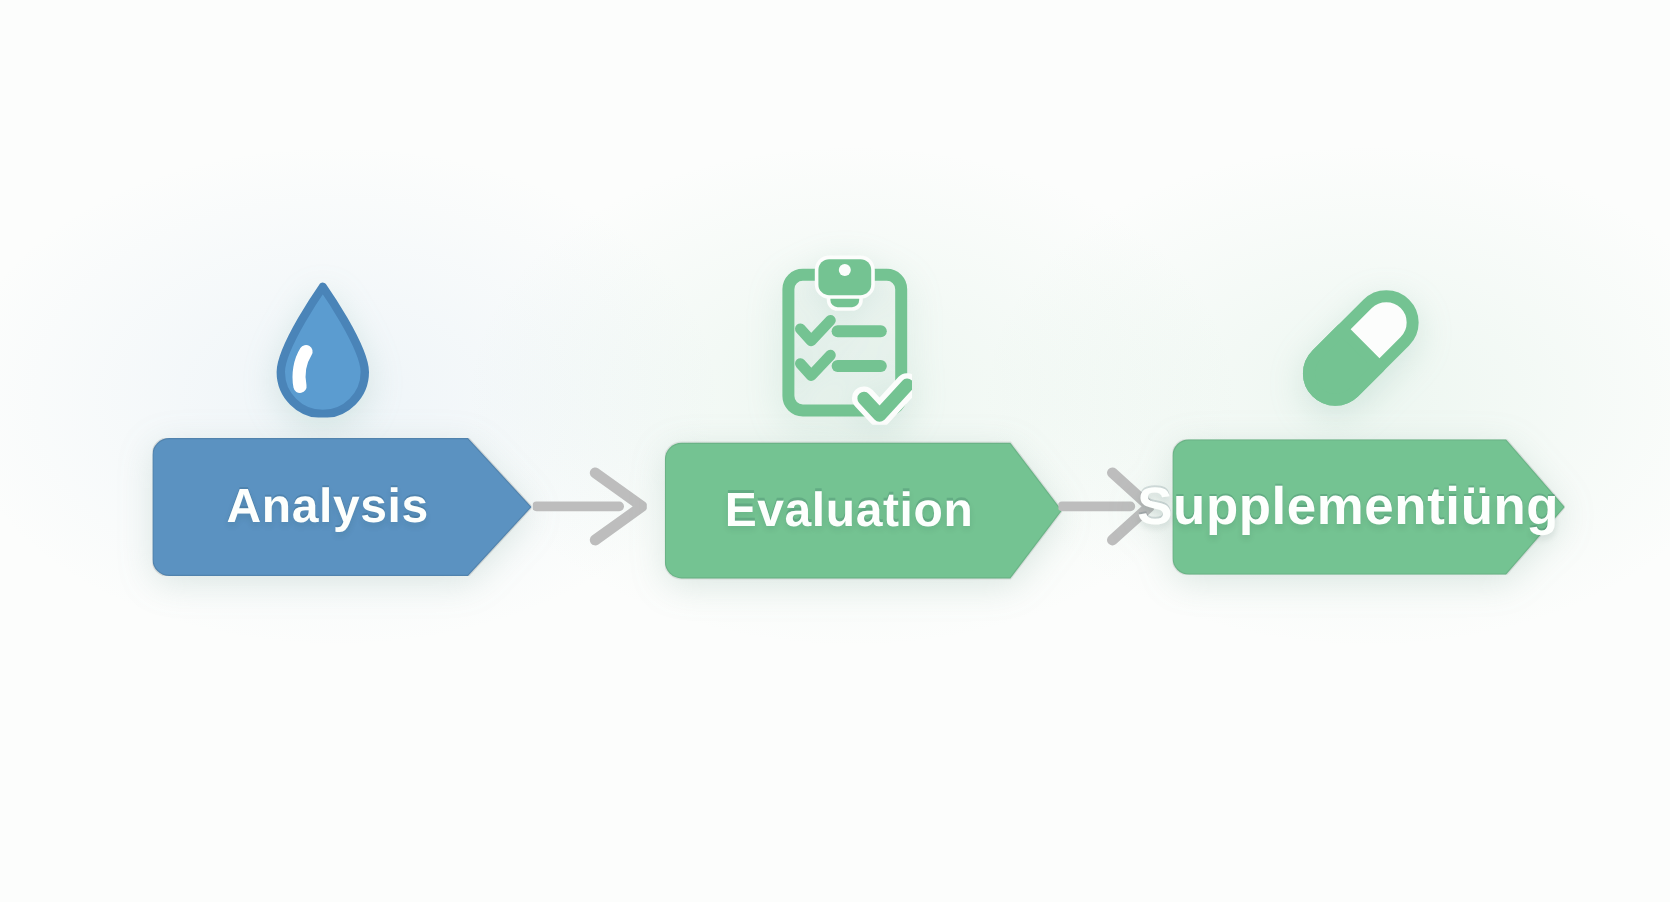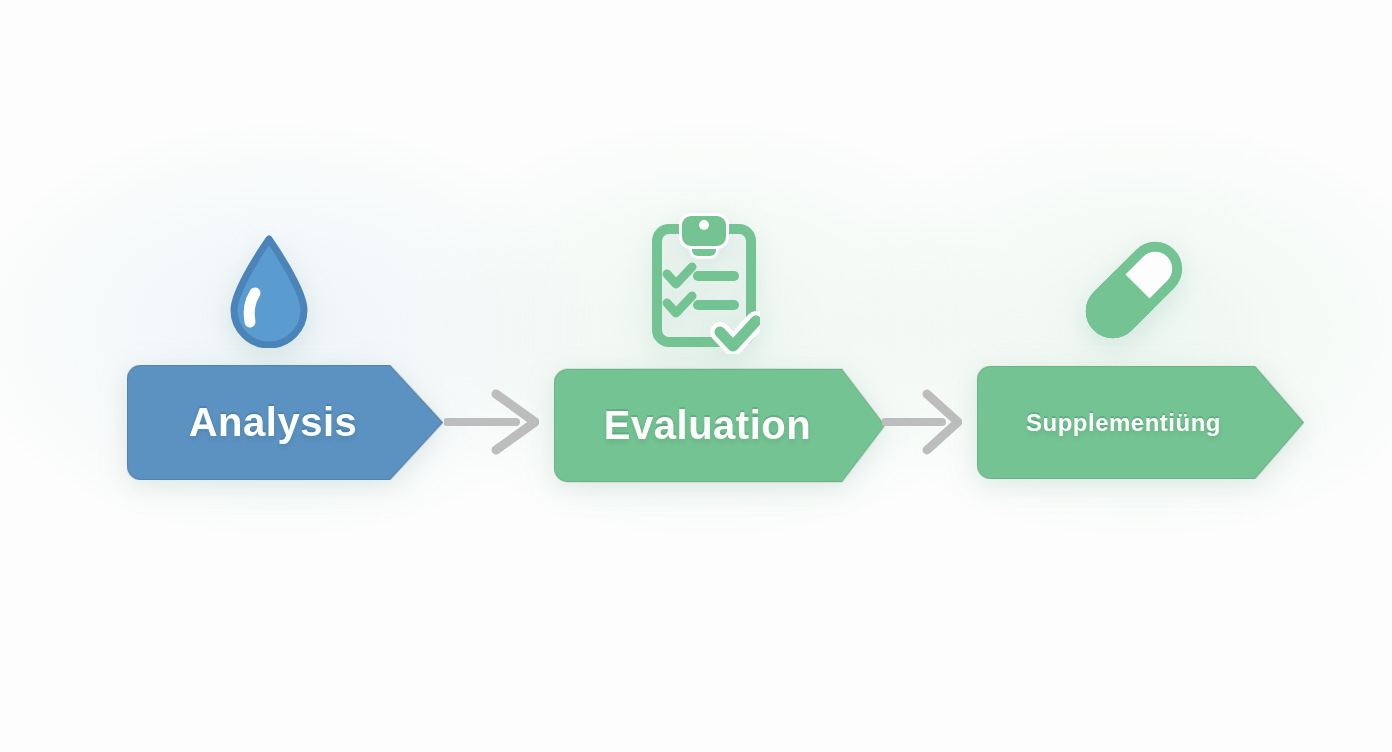--- a/index.html
+++ b/index.html
@@ -20,21 +20,21 @@
   .banner .label{
     position:absolute;inset:0;
     display:flex;align-items:center;justify-content:center;
     padding-right:40px;box-sizing:border-box;
     color:var(--label-text,#fdfffd);
     font-weight:700;letter-spacing:0.5px;
     text-shadow:0 -2px 0 rgba(10,40,55,0.14), 0 3px 5px rgba(10,50,40,0.10);
     white-space:nowrap;
   }
   .step-1 .label,.step-2 .label{font-size:40px;padding-left:16px;}
-  .step-3 .label{font-size:24px;padding-right:34px;}
+  .step-3 .label{font-size:44px;padding-right:34px;}
   .icon-wrap{filter:drop-shadow(0 8px 14px rgba(110,170,150,0.22));}
   .icon-wrap svg{display:block;width:100%;height:100%;}
   .blue-path{fill:var(--blue,#5b92c1);stroke:rgba(0,0,0,0.10);stroke-width:2;}
   .green-path{fill:var(--green,#74c392);stroke:rgba(0,0,0,0.08);stroke-width:2;}
   .g-stroke{fill:none;stroke:var(--green,#74c392);stroke-linecap:round;stroke-linejoin:round;}
   .bg-stroke{fill:none;stroke:var(--background,#fcfdfc);stroke-linecap:round;stroke-linejoin:round;}
   .arrow path{stroke:var(--arrow-gray,#bdbdbd);stroke-linecap:round;stroke-linejoin:round;fill:none;}
 </style>
 </head>
 <body>

